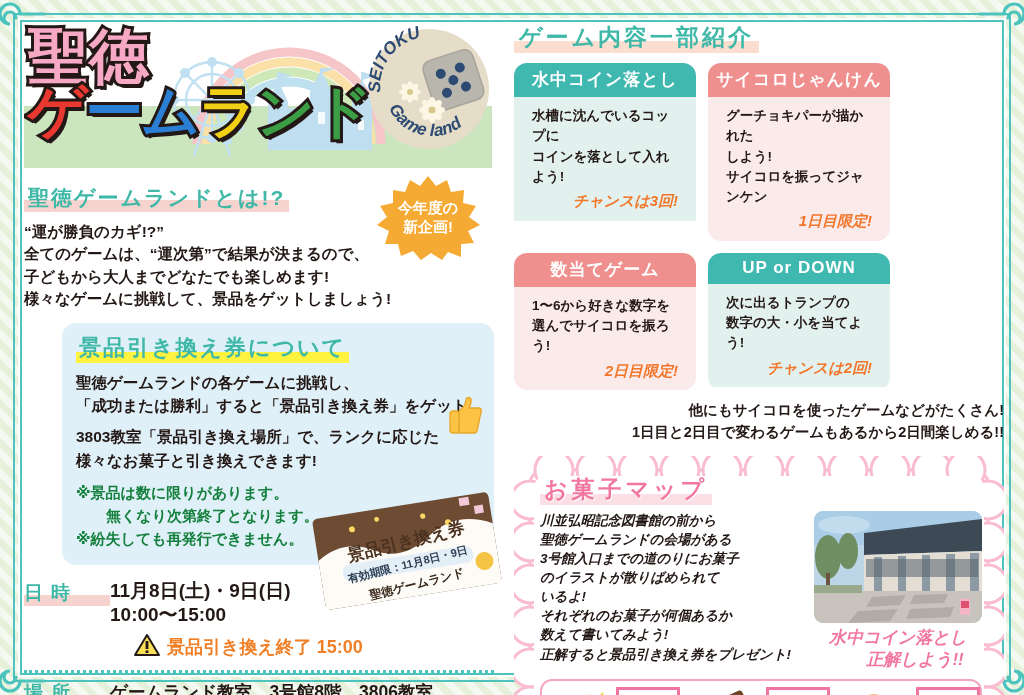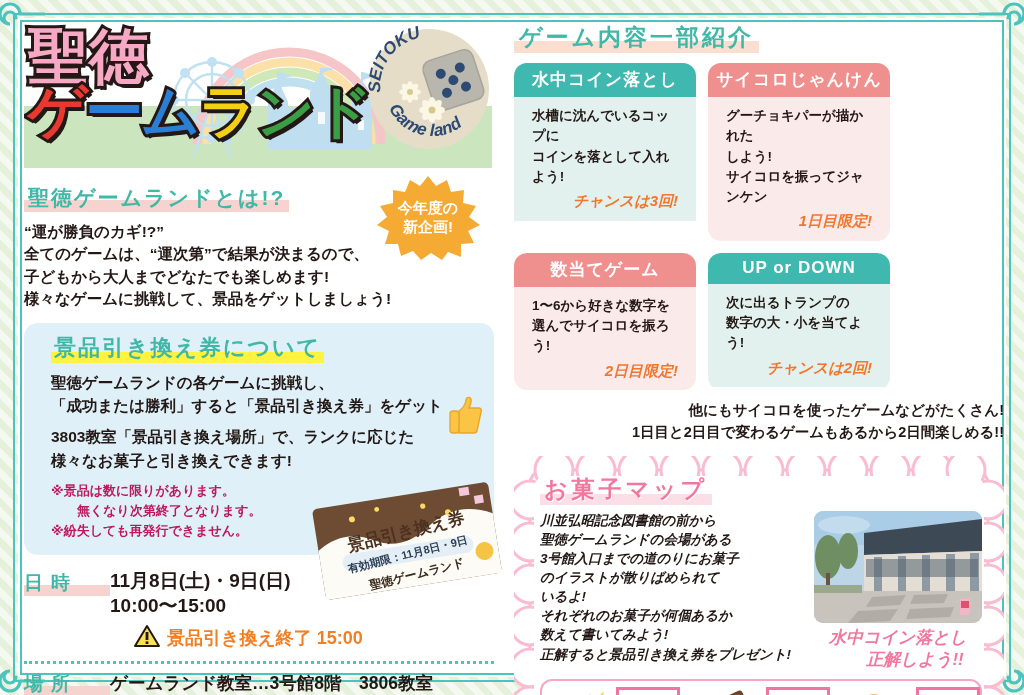--- a/index.html
+++ b/index.html
@@ -48,25 +48,25 @@
   
   .h-pinkbar{display:inline-block;font-size:21px;font-weight:bold;color:#3fb8a8;
      background:linear-gradient(transparent 58%, #f7d3cf 58%);padding:0 4px;letter-spacing:2px;}
   .body-text{font-size:15.5px;line-height:1.45;color:#231815;font-weight:bold;}
 
   .starburst{position:absolute;left:372px;top:176px;width:112px;height:84px;z-index:6;}
   .starburst .lbl{position:absolute;inset:0;display:flex;flex-direction:column;justify-content:center;
       align-items:center;color:#fff;font-size:15px;font-weight:bold;line-height:1.25;text-align:center;}
 
   
-  .bluebox{margin-top:12px;background:#dff0f8;border-radius:14px;padding:10px 14px 14px 27px;position:relative;}
+  .bluebox{margin-top:12px;background:#dff0f8;border-radius:14px;padding:10px 14px 14px 14px;position:relative;margin-left:38px;}
   .h-yellow{display:inline-block;font-size:22px;font-weight:bold;color:#3fb8a8;letter-spacing:2px;
      background:linear-gradient(transparent 62%, #fff33f 62%);padding:0 3px;}
   .bluebox p{margin:8px 0 0 0;font-size:15.5px;line-height:1.5;font-weight:bold;color:#231815;}
-  .notes{margin-top:9px;font-size:13px;line-height:1.55;font-weight:bold;color:#be185d;}
+  .notes{margin-top:9px;font-size:15px;line-height:1.55;font-weight:bold;color:#15803d;}
   .thumb-up{position:absolute;right:12px;top:72px;}
   .ticket{position:absolute;right:-4px;bottom:-34px;width:182px;height:96px;transform:rotate(-9deg);z-index:7;}
 
   
   .inforow{display:flex;margin-top:14px;}
   .tag{flex:0 0 86px;font-size:19px;font-weight:bold;color:#3fb8a8;letter-spacing:8px;
      background:linear-gradient(transparent 60%, #f7d3cf 60%);height:26px;padding-top:1px;box-sizing:content-box;}
   .infoval{font-size:19px;font-weight:bold;color:#231815;line-height:1.3;}
   .warn{display:flex;align-items:center;gap:7px;margin-top:5px;margin-left:24px;}
   .warn .txt{color:#f07f25;font-size:18px;font-weight:bold;}

